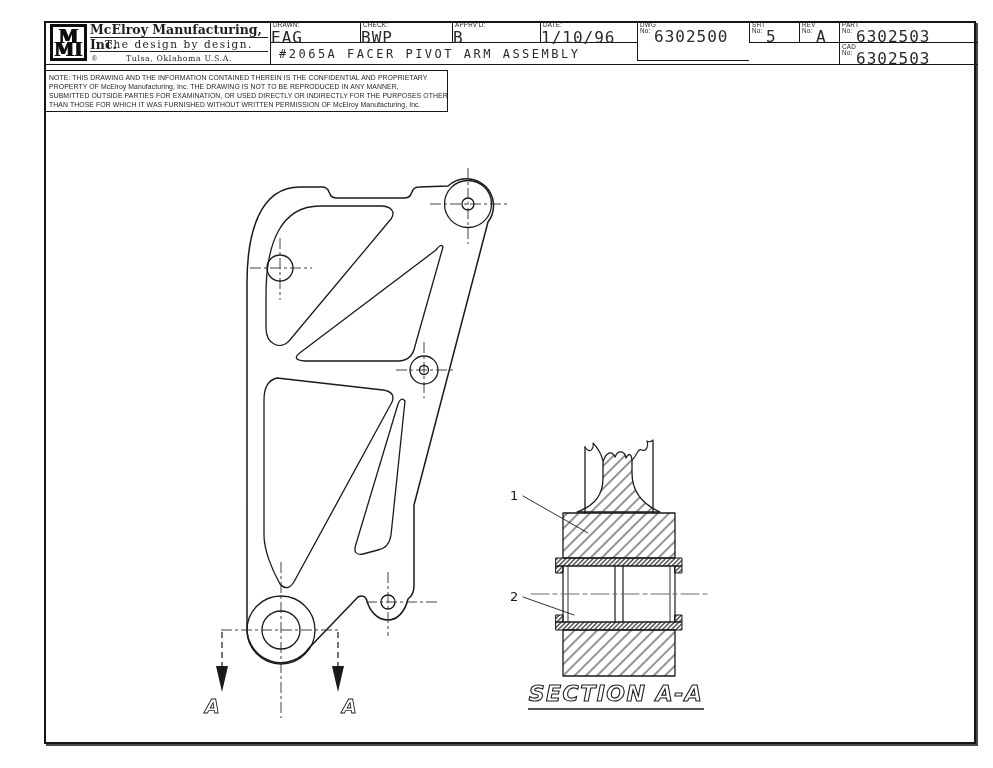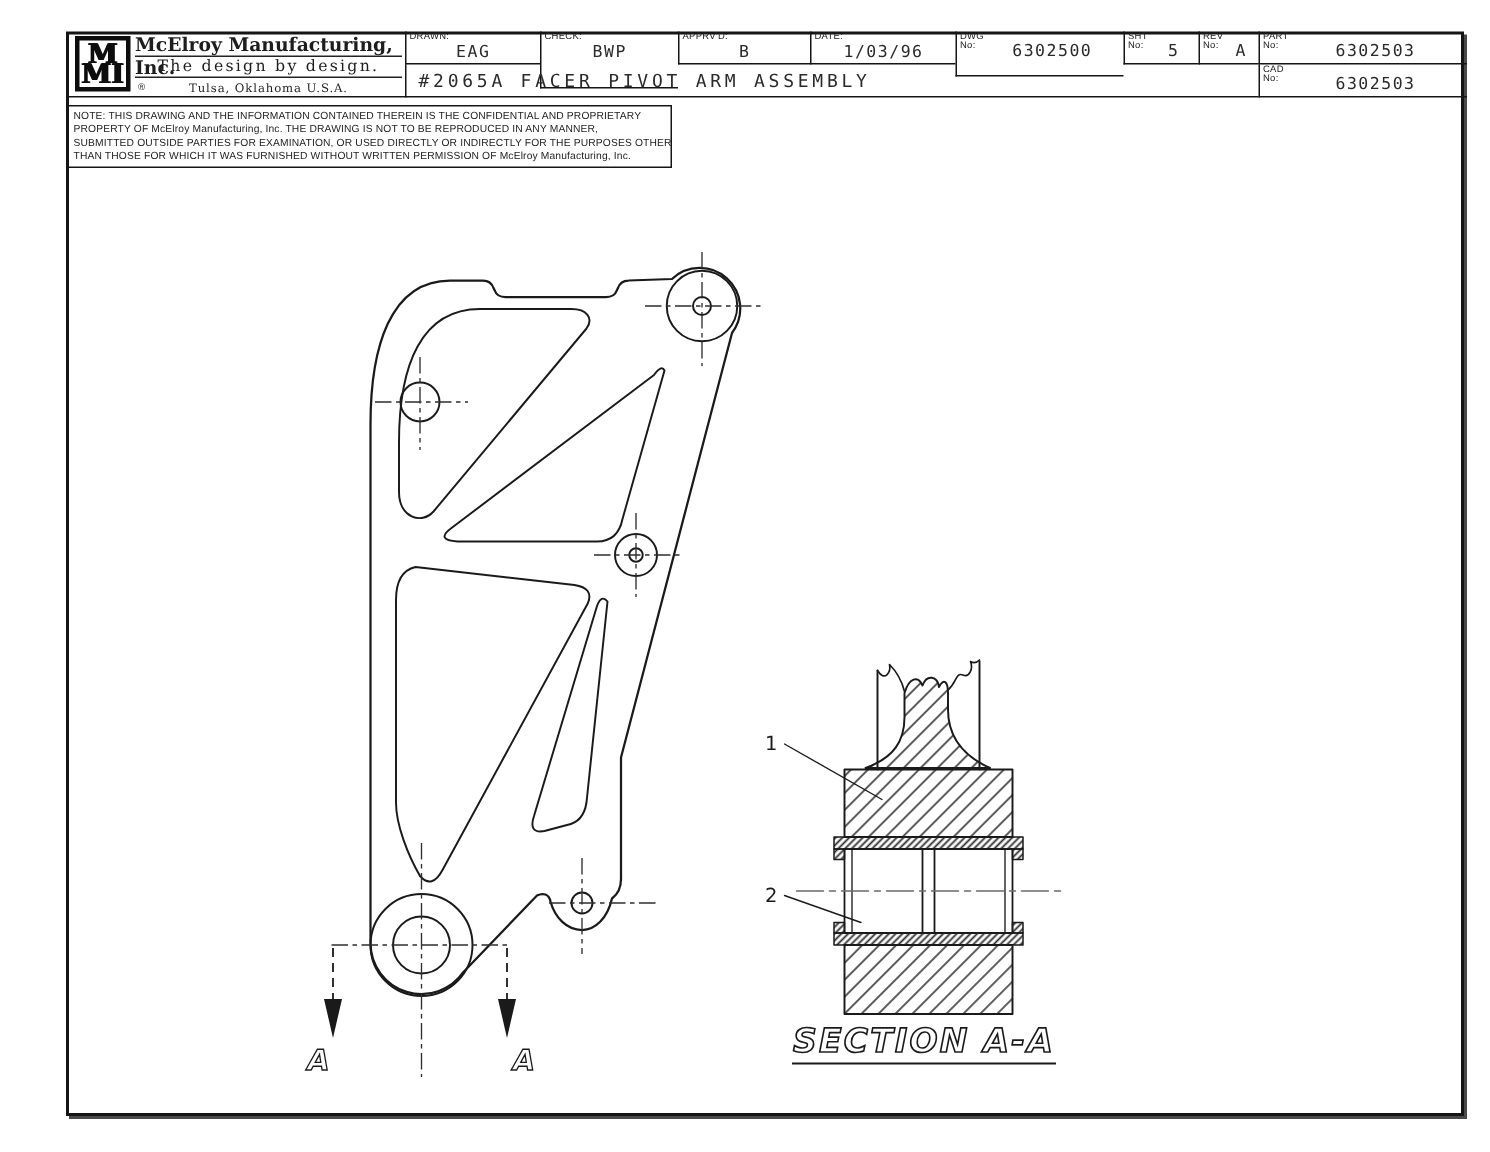--- a/index.html
+++ b/index.html
@@ -6,22 +6,22 @@
   #sheet{position:relative;width:993px;height:768px;background:#fff;
          font-family:"Liberation Sans",sans-serif;color:#1d1d1d;overflow:hidden;}
   .abs{position:absolute;box-sizing:border-box;}
   #frame{left:44px;top:21px;width:932px;height:723px;border:2px solid #151515;
          box-shadow:2px 2px 0 #4a4a4a;}
   
   .cell{position:absolute;box-sizing:border-box;border-left:1.5px solid #151515;
         border-bottom:1.5px solid #151515;}
   .cell .lblwrap{position:absolute;top:1px;left:2px;line-height:6px;}
   .cell .lbl{font-size:6.3px;letter-spacing:0.2px;color:#222;display:block;line-height:6px;}
-  .cell .val{position:absolute;left:0;right:0;top:7px;text-align:center;
-             font-family:"DejaVu Sans Mono",monospace;font-size:11px;
+  .cell .val{position:absolute;left:0;right:0;top:7px;text-align:left;
+             font-family:"DejaVu Sans Mono",monospace;font-size:16px;
              letter-spacing:1px;color:#2a2a2a;}
   .cell.stack .val{top:6px;padding-left:16px;}
   #logocell{left:44px;top:21px;width:226px;height:44px;border-left:none;
             border-bottom:1.5px solid #151515;}
   #logobox{position:absolute;left:6px;top:3px;width:37px;height:37px;border:3px solid #0d0d0d;
            box-sizing:border-box;display:flex;flex-direction:column;align-items:center;
            justify-content:center;font-family:"DejaVu Serif",serif;font-weight:bold;color:#0d0d0d;
            text-shadow:0.6px 0 #0d0d0d,-0.6px 0 #0d0d0d;}
   #logobox .l1{font-size:18px;line-height:15px;}
   #logobox .l2{font-size:18px;line-height:12px;}
@@ -65,39 +65,39 @@
     </div>
     <span id="regmark">®</span>
   </div>
 
   <div class="cell" style="left:270px;top:21px;width:90px;height:22px;">
     <div class="lblwrap">
         <span class="lbl">DRAWN:</span>
       </div>
     <div class="val">EAG</div>
   </div>
-  <div class="cell" style="left:360px;top:21px;width:92px;height:38px;">
+  <div class="cell" style="left:360px;top:21px;width:92px;height:22px;">
     <div class="lblwrap">
         <span class="lbl">CHECK:</span>
       </div>
     <div class="val">BWP</div>
   </div>
   <div class="cell" style="left:452px;top:21px;width:88px;height:22px;">
     <div class="lblwrap">
         <span class="lbl">APPRV'D:</span>
       </div>
     <div class="val">B</div>
   </div>
   <div class="cell" style="left:540px;top:21px;width:97px;height:22px;">
     <div class="lblwrap">
         <span class="lbl">DATE:</span>
       </div>
-    <div class="val">1/03/96</div>
-  </div>
-  <div class="cell stack" style="left:637px;top:21px;width:112px;height:30px;">
+    <div class="val">1/10/96</div>
+  </div>
+  <div class="cell stack" style="left:637px;top:21px;width:112px;height:40px;">
     <div class="lblwrap">
       <span class="lbl">DWG</span>
       <span class="lbl">No:</span>
     </div>
     <div class="val">6302500</div>
   </div>
   <div class="cell stack" style="left:749px;top:21px;width:50px;height:22px;">
     <div class="lblwrap">
       <span class="lbl">SHT</span>
       <span class="lbl">No:</span>

